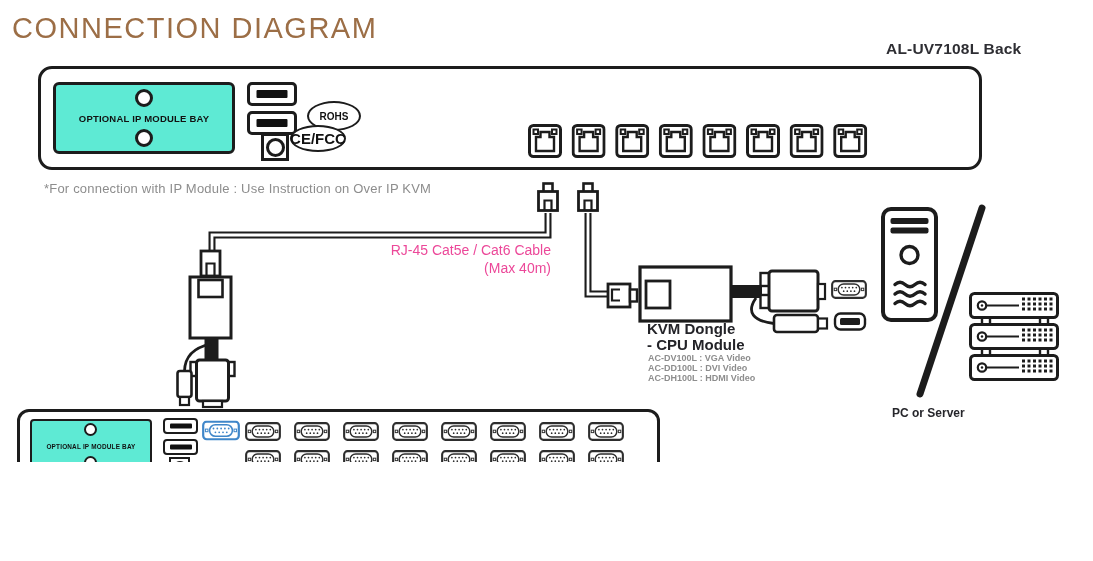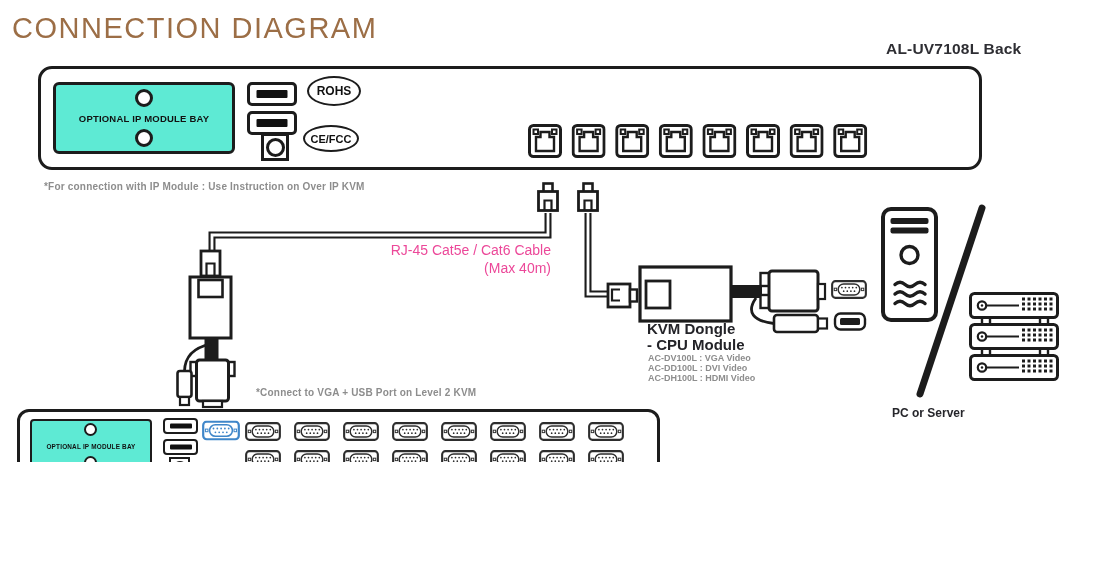--- a/index.html
+++ b/index.html
@@ -2,21 +2,21 @@
 <html><head>
 <meta charset="utf-8">
 <style>
   html,body{margin:0;padding:0;background:#fff;}
   .canvas{position:relative;width:1093px;height:462px;background:#ffffff;overflow:hidden;
           font-family:"Liberation Sans", sans-serif;color:#26262c;}
   .abs{position:absolute;}
   
   .page-title{left:12px;top:12px;font-size:29px;letter-spacing:1.5px;color:#9c6e46;font-weight:400;z-index:3;}
   .model-label{left:886px;top:40px;font-size:15.5px;font-weight:700;color:#2e2e33;letter-spacing:.2px;z-index:3;}
-  .note{font-size:10px;color:#8d8d8d;font-weight:700;letter-spacing:.2px;z-index:3;}
+  .note{font-size:13px;color:#8d8d8d;font-weight:400;letter-spacing:.2px;z-index:3;}
   .note-ip{left:44px;top:181px;}
   .cable-label{right:542px;top:241px;text-align:right;font-size:14px;line-height:18px;color:#ec4899;font-weight:500;z-index:3;}
   .connect-note{left:256px;top:387px;}
   .dongle-title{left:647px;top:321px;font-size:15px;font-weight:700;line-height:16px;color:#232328;z-index:3;}
   .dongle-models{left:648px;top:353px;font-size:9px;line-height:10px;font-weight:600;color:#8d8d8d;z-index:3;}
   .pc-server-label{left:892px;top:406px;font-size:12px;font-weight:600;color:#26262b;z-index:3;}
   .cascade-label{left:13px;top:491px;font-size:16px;font-weight:600;color:#26262b;z-index:3;}
   
   .device{border:3px solid #1c1c1c;border-radius:14px;background:#fff;z-index:1;}
   .top-device{left:38px;top:66px;width:938px;height:98px;}
@@ -39,22 +39,22 @@
   .usb-casc1{left:143px;top:6px;width:31px;height:12px;border-width:2.5px;border-radius:4px;}
   .usb-casc2{left:143px;top:27px;width:31px;height:12px;border-width:2.5px;border-radius:4px;}
   .usb-casc1 .bar,.usb-casc2 .bar{width:22px;height:5px;}
   .power{border:3px solid #1c1c1c;background:#fff;display:flex;align-items:center;justify-content:center;}
   .power .dot{border:3px solid #1c1c1c;border-radius:50%;background:#fff;}
   .power-top{left:220px;top:64px;width:22px;height:22px;}
   .power-top .dot{width:13px;height:13px;}
   .power-casc{left:149px;top:45px;width:17px;height:17px;border-width:2.5px;}
   .power-casc .dot{width:10px;height:10px;border-width:2.5px;}
   .badge{border:2.5px solid #1c1c1c;border-radius:50%;background:#fff;display:flex;align-items:center;justify-content:center;font-weight:600;color:#111;}
-  .badge-rohs{left:266px;top:7px;width:50px;height:26px;font-size:12px;}
-  .badge-cefcc{left:262px;top:56px;width:52px;height:23px;font-size:11px;}
+  .badge-rohs{left:266px;top:32px;width:50px;height:26px;font-size:10px;}
+  .badge-cefcc{left:249px;top:56px;width:52px;height:23px;font-size:15px;}
   
   .overlay{position:absolute;left:0;top:0;z-index:2;pointer-events:none;}
   .vga-gray{color:#2d2d2d;}
   .vga-blue{color:#3f86c9;}
   
   .footer-strip{left:0;top:548px;width:1093px;height:13px;background:#b4672f;z-index:0;}
   .footer-site{right:20px;top:517px;display:flex;align-items:center;gap:10px;z-index:3;color:#fff;
                font-size:15.5px;font-weight:500;letter-spacing:1.2px;}
 </style>
 </head>
@@ -82,21 +82,20 @@
       </div>
     <div class="abs badge badge-rohs">ROHS</div>
     <div class="abs badge badge-cefcc">CE/FCC</div>
   </div>
 
   <div class="abs note note-ip">*For connection with IP Module : Use Instruction on Over IP KVM</div>
   <div class="abs cable-label">
     <div>RJ-45 Cat5e / Cat6 Cable</div>
     <div>(Max 40m)</div>
   </div>
-  <div class="abs note connect-note">*Connect to VGA + USB Port on Level 2 KVM</div>
 
   <div class="abs dongle-title">
     <div>KVM Dongle</div>
     <div>- CPU Module</div>
   </div>
   <div class="abs dongle-models">
     <div>AC-DV100L : VGA Video</div>
     <div>AC-DD100L : DVI Video</div>
     <div>AC-DH100L : HDMI Video</div>
   </div>

